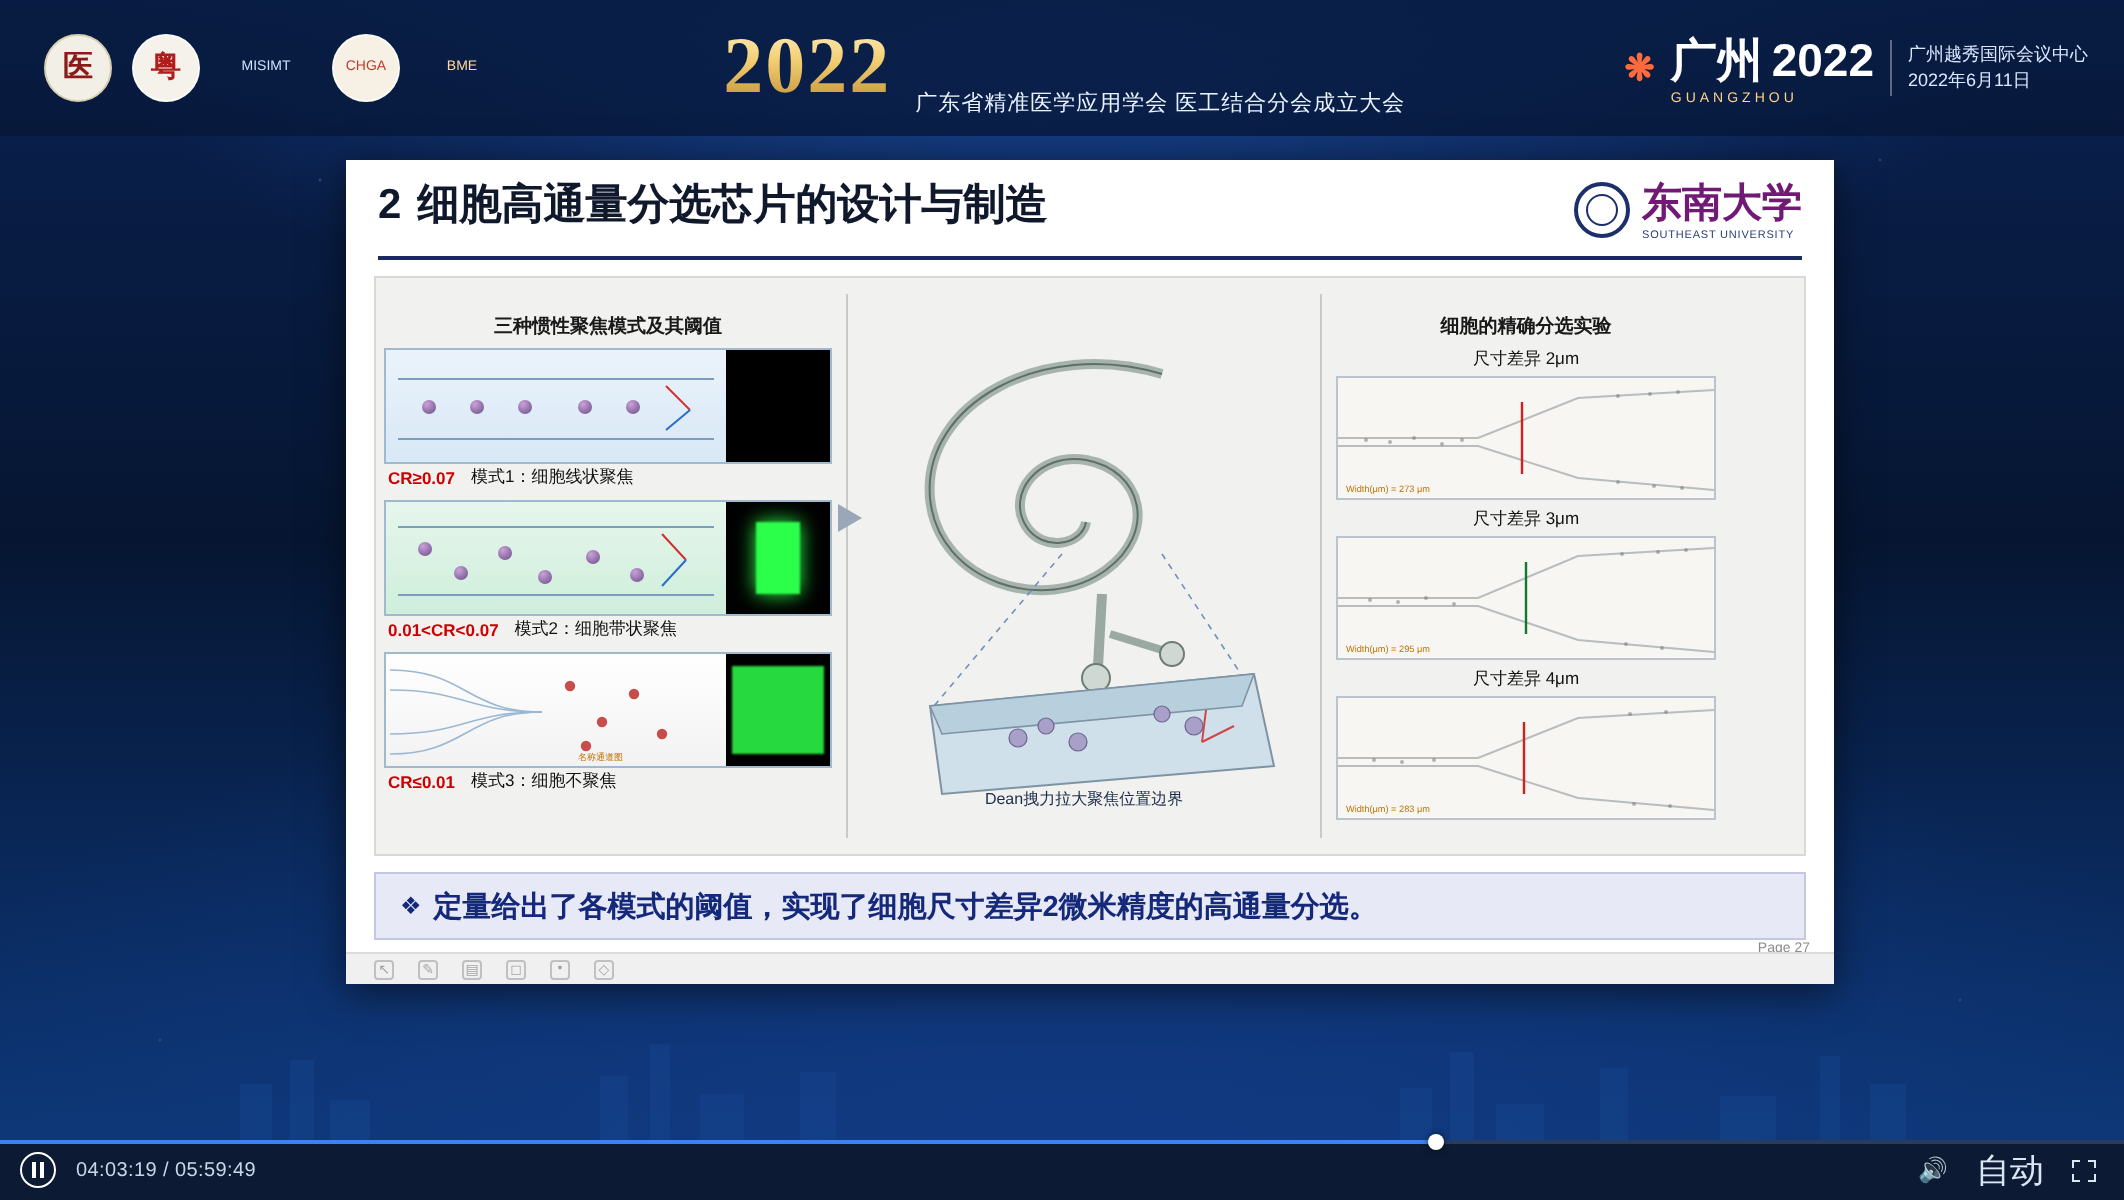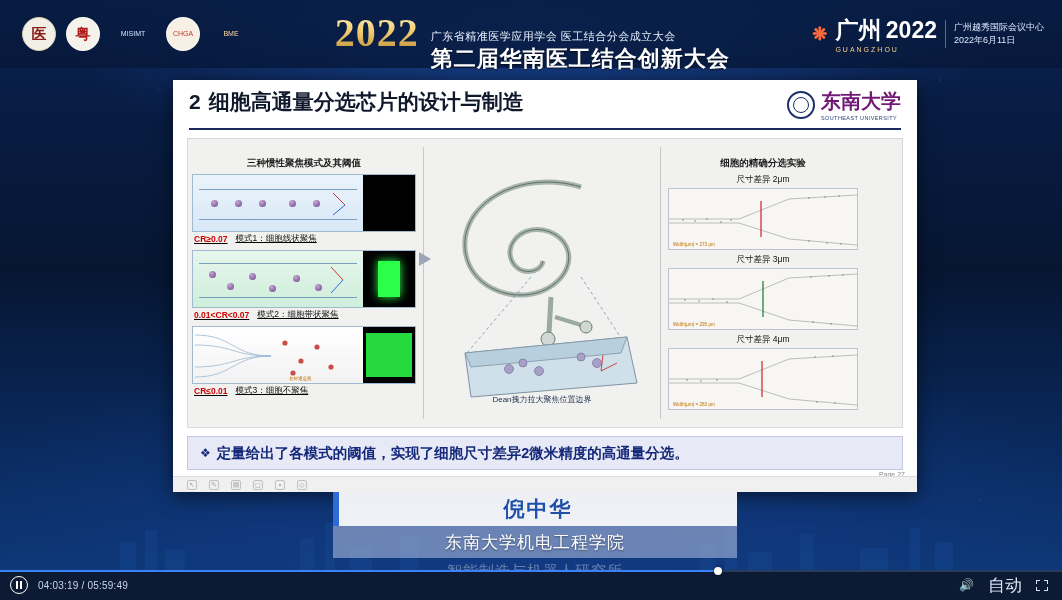--- a/index.html
+++ b/index.html
@@ -147,21 +147,21 @@
   .green-bar {
     position: absolute; left: 50%; transform: translateX(-50%);
     background: #2cff4a; filter: blur(.4px);
   }
   .cell {
     position: absolute; width: 7px; height: 7px; border-radius: 50%;
     background: radial-gradient(circle at 35% 30%, #c8a3d8, #6b4a86);
   }
   .dotline { position:absolute; left:6px; right:6px; height:1px; background:#7a9ec0; }
   .cr-label { font-size: 8.5px; font-weight: bold; color: #cc0000; }
-  .cr-row { display: flex; align-items: center; gap: 8px; margin: 1px 0 3px 2px; text-decoration: underline; }
+  .cr-row { display: flex; align-items: center; gap: 8px; margin: 1px 0 3px 2px; }
   .cr-desc { font-size: 8.5px; color: #111; text-align: right; }
 
   
   .spiral-wrap { position: relative; height: 250px; }
   .arrow-right {
     position: absolute; left: -12px; top: 95px; width: 0; height: 0;
     border-top: 7px solid transparent; border-bottom: 7px solid transparent;
     border-left: 12px solid #9aa7b8;
   }
   .p2-caption {
@@ -291,21 +291,20 @@
       <div class="logo-badge logo-5">
         <span>BME</span>
       </div>
     </div>
 
     <div class="title-block">
       <div class="title-row">
         <div class="year-2022">2022</div>
         <div class="title-texts">
           <div class="subtitle-sm">广东省精准医学应用学会 医工结合分会成立大会</div>
-          <div class="title-main">第二届华南医工结合创新大会</div>
         </div>
       </div>
     </div>
 
     <div class="right-brand">
       <div class="gz-mark">❋</div>
       <div>
         <span class="gz-text">广州</span>
         <span class="gz-text">2022</span>
         <span class="gz-sub">GUANGZHOU</span>
@@ -548,31 +547,20 @@
     <div class="slide-toolbar">
       <div class="tb-icon">↖</div>
       <div class="tb-icon">✎</div>
       <div class="tb-icon">▤</div>
       <div class="tb-icon">◻</div>
       <div class="tb-icon">•</div>
       <div class="tb-icon">◇</div>
     </div>
   </div>
 
-  <div class="speaker">
-    <div class="speaker-name-box">
-      <span class="speaker-name">倪中华</span>
-    </div>
-    <div class="speaker-org-box">
-      <span class="speaker-org">东南大学机电工程学院</span>
-    </div>
-    <div class="speaker-sub-box">
-      <span class="speaker-sub">智能制造与机器人研究所</span>
-    </div>
-  </div>
 
   <div class="playerbar">
     <div class="progress">
       <div class="progress-fill" id="pfill" style="width: 67.6%; background: rgb(59, 130, 246);"></div>
       <div class="progress-dot" id="pdot" style="left: calc(67.6% - 4px);"></div>
     </div>
     <div class="play-btn">
       <div class="pause-bar"></div>
       <div class="pause-bar"></div>
     </div>

